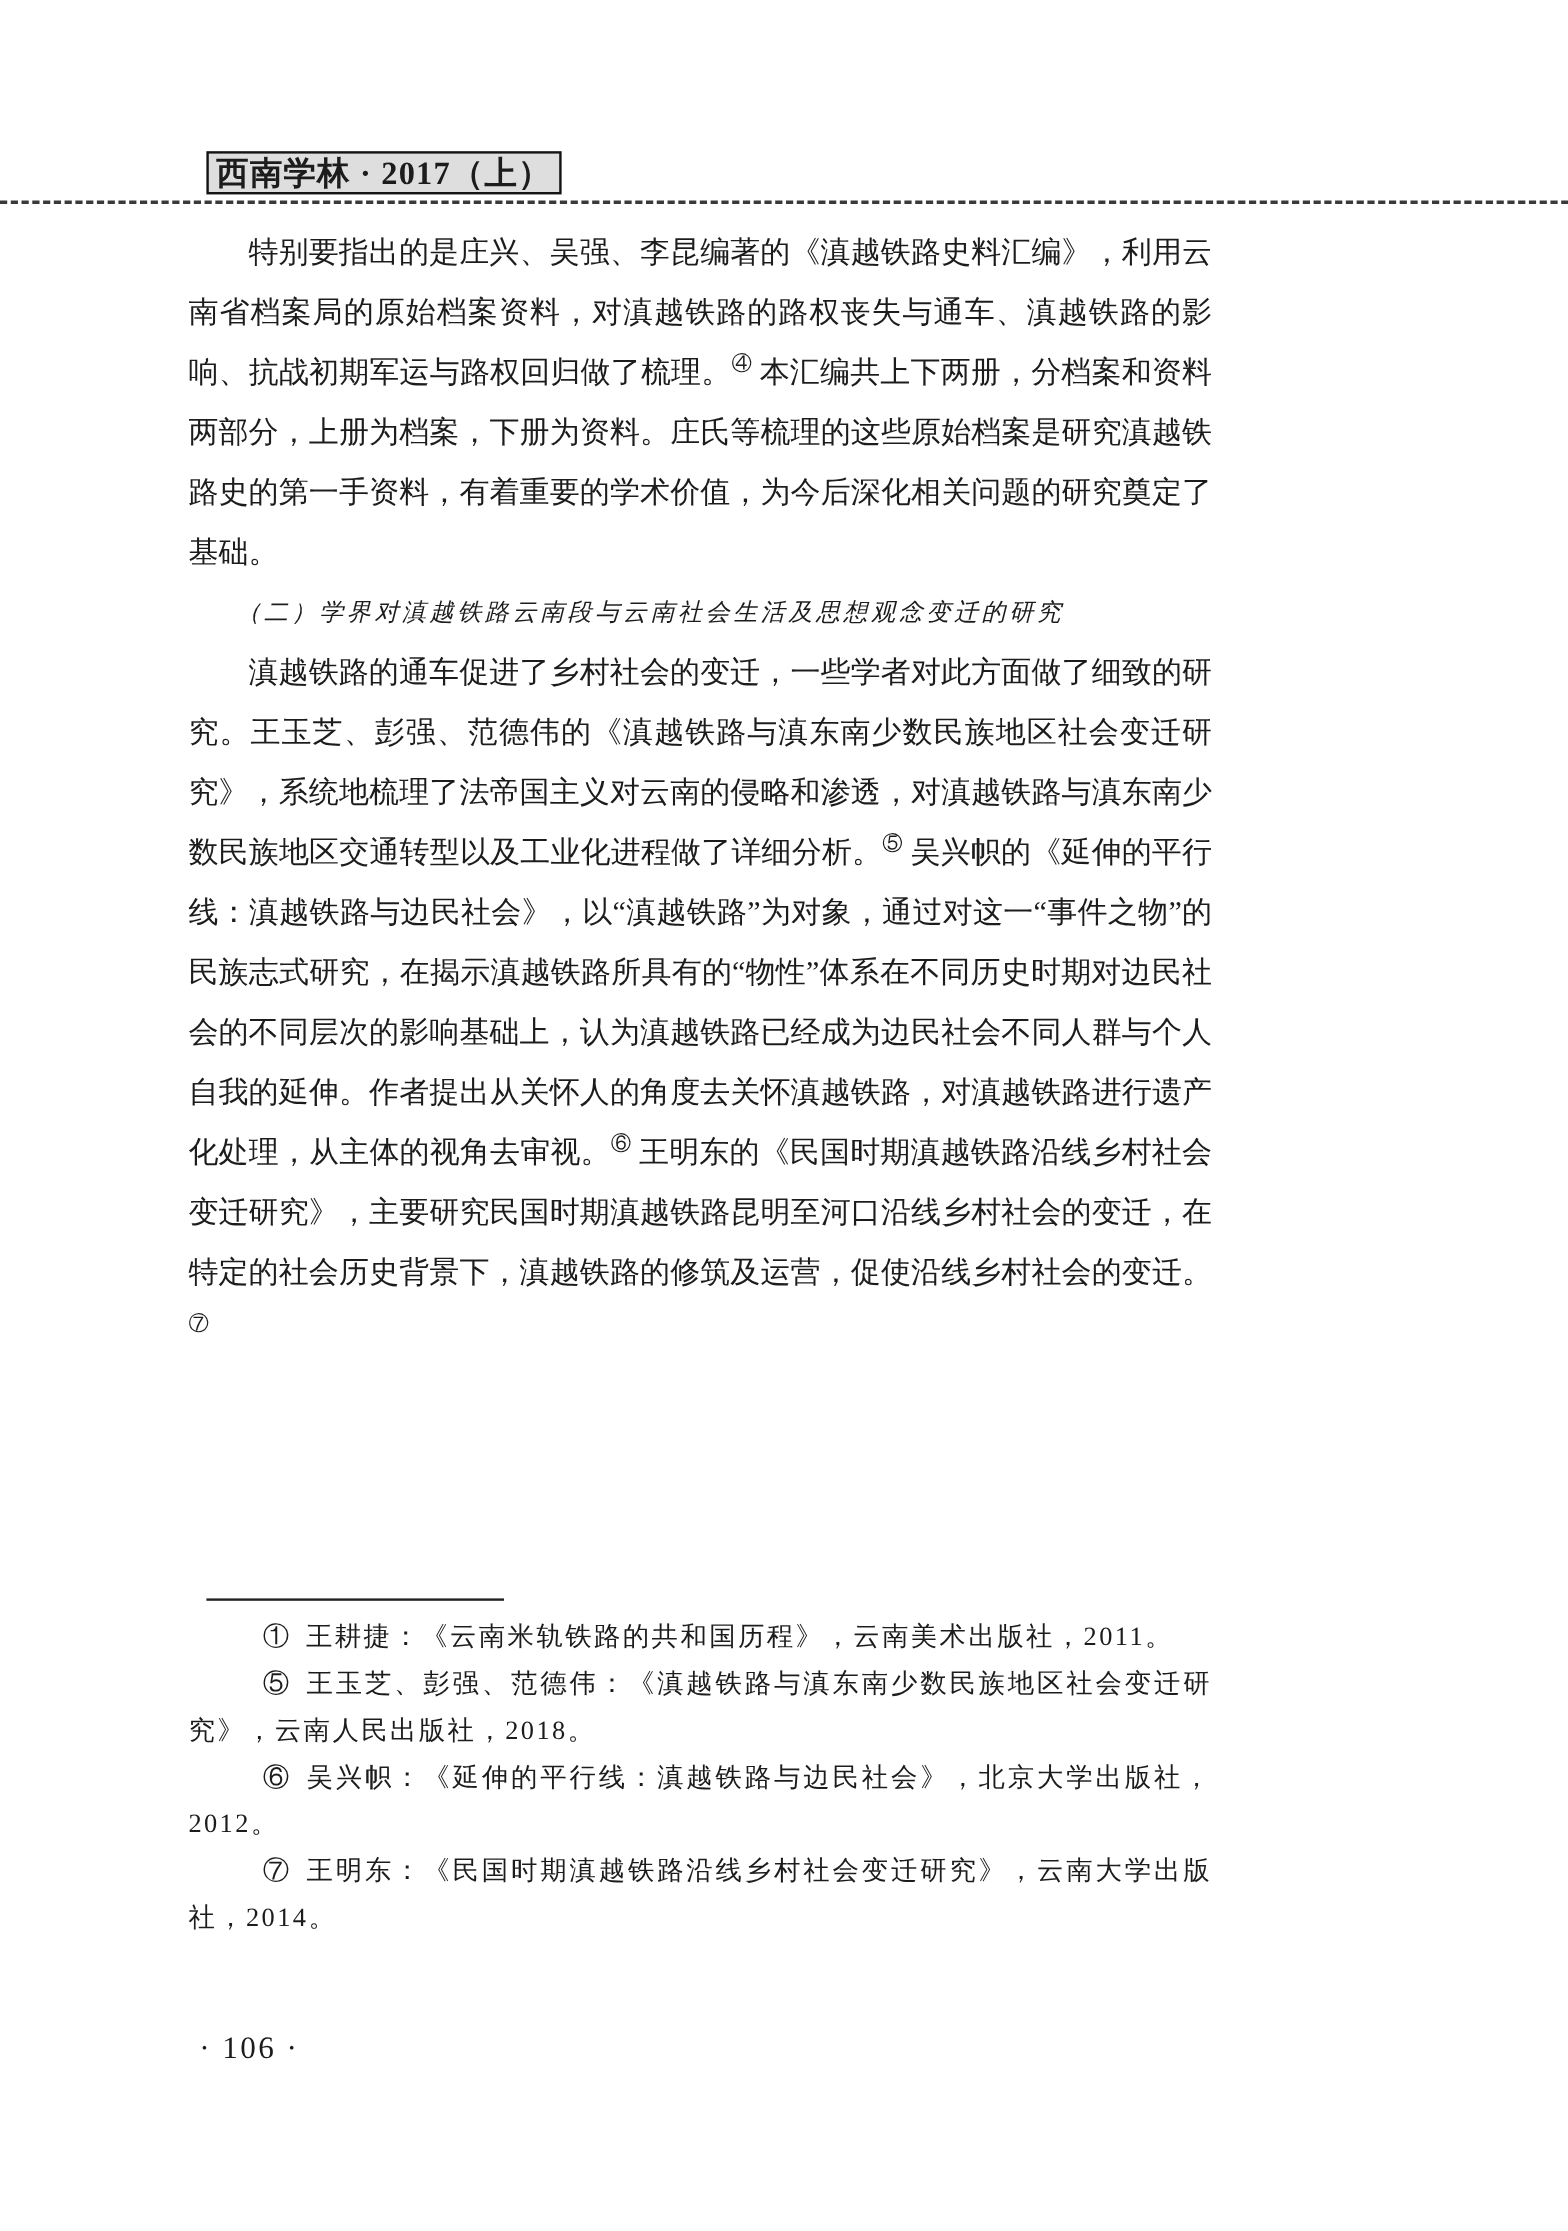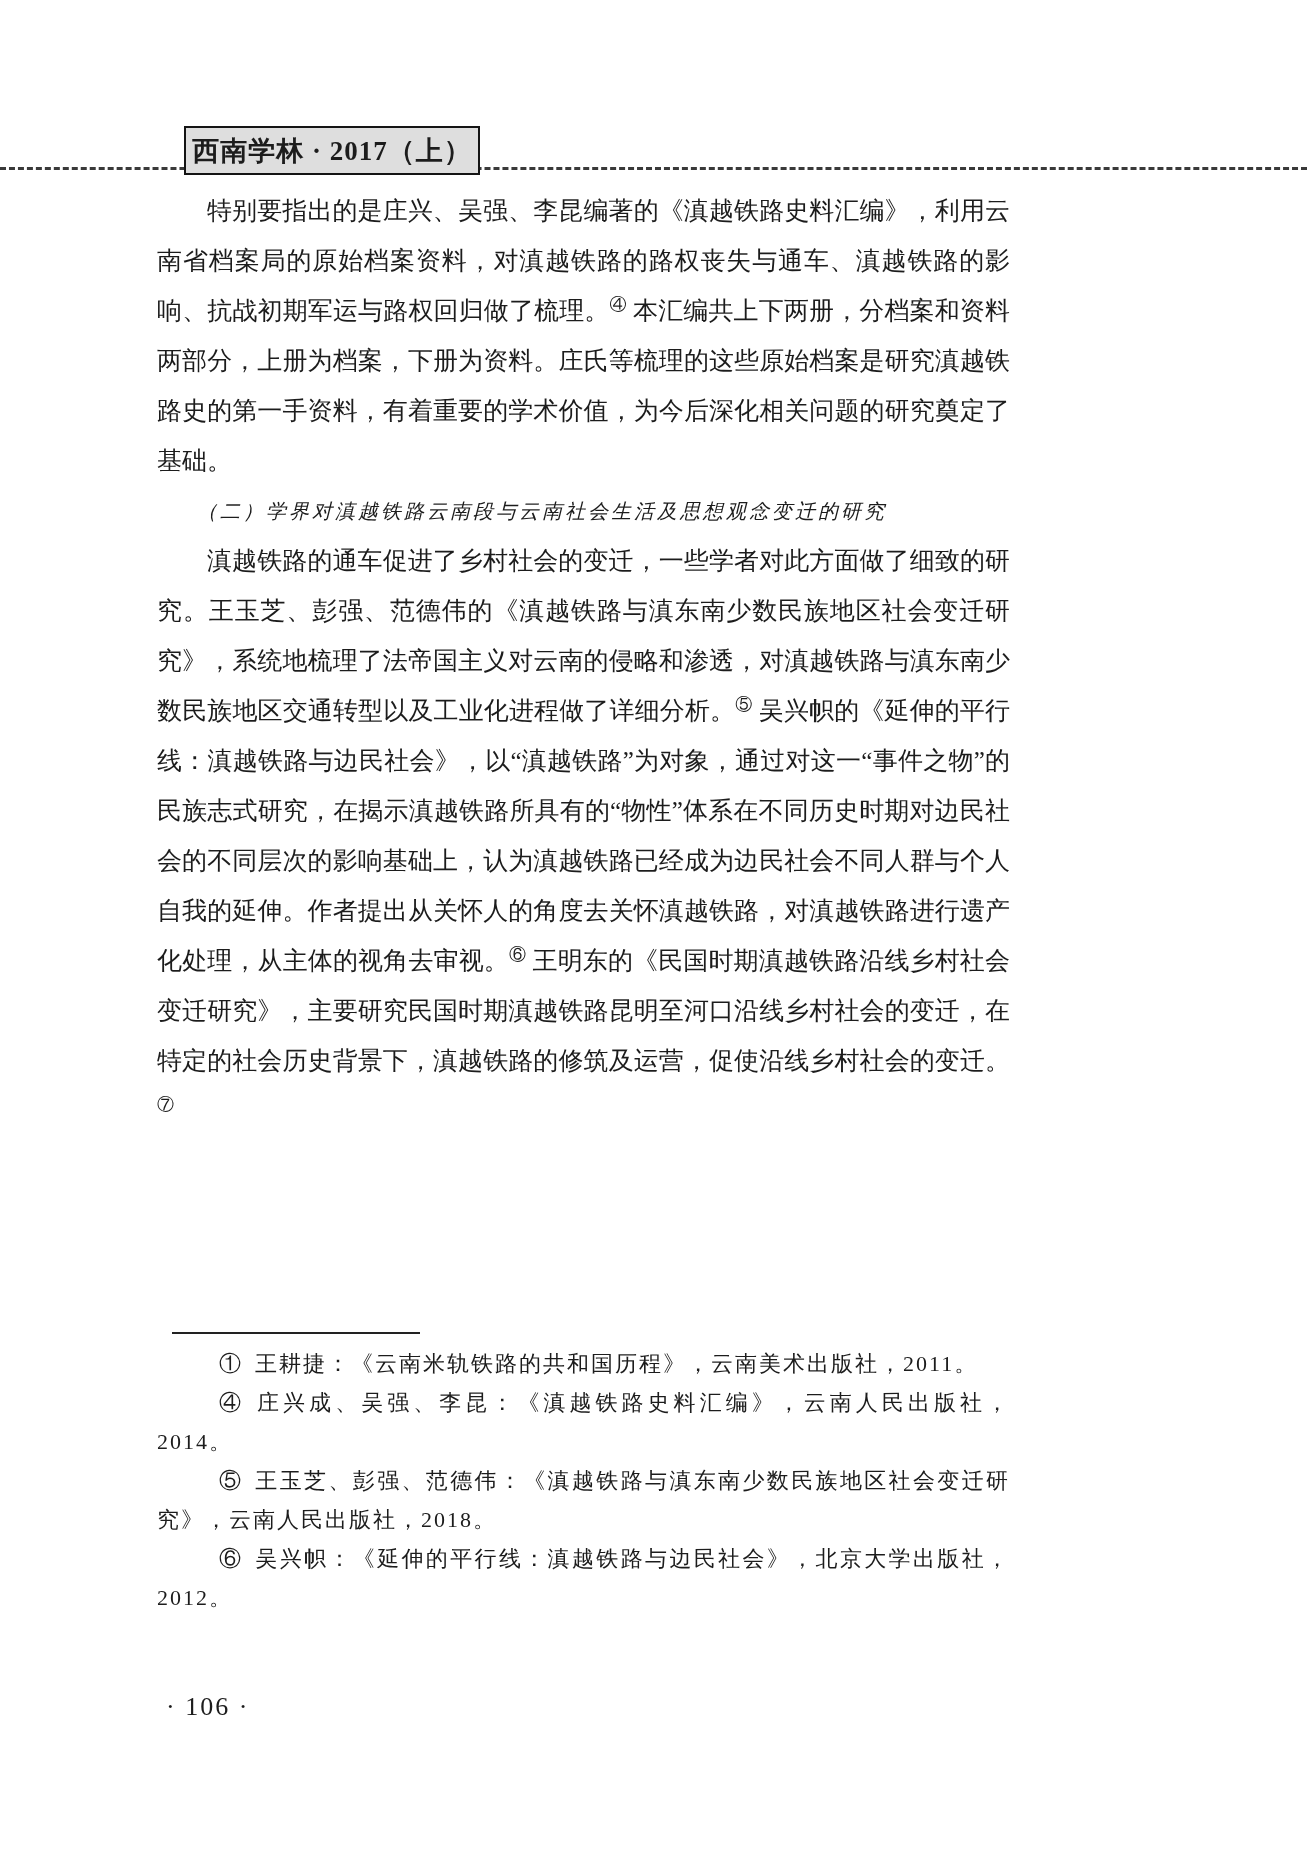--- a/index.html
+++ b/index.html
@@ -13,22 +13,22 @@
     overflow: hidden;
   }
   .dashed-rule {
     position: absolute;
     top: 167px; left: 0; right: 0;
     border-top: 3px dashed #3a3a3a;
     z-index: 1;
   }
   .header-box {
     position: absolute;
-    left: 184px; top: 126px;
-    width: 296px; height: 49px;
+    left: 172px; top: 126px;
+    width: 296px; height: 36px;
     background: #dedede;
     border: 2px solid #141414;
     box-sizing: border-box;
     display: flex; align-items: center; justify-content: center;
     z-index: 2;
   }
   .header-box .title {
     font-size: 27px;
     font-weight: bold;
     letter-spacing: 1px;
@@ -97,20 +97,20 @@
   <div class="content">
     <p class="body-p">特别要指出的是庄兴、吴强、李昆编著的《滇越铁路史料汇编》，利用云南省档案局的原始档案资料，对滇越铁路的路权丧失与通车、滇越铁路的影响、抗战初期军运与路权回归做了梳理。<sup>④</sup> 本汇编共上下两册，分档案和资料两部分，上册为档案，下册为资料。庄氏等梳理的这些原始档案是研究滇越铁路史的第一手资料，有着重要的学术价值，为今后深化相关问题的研究奠定了基础。</p>
     <h3 class="section-heading">（二）学界对滇越铁路云南段与云南社会生活及思想观念变迁的研究</h3>
     <p class="body-p">滇越铁路的通车促进了乡村社会的变迁，一些学者对此方面做了细致的研究。王玉芝、彭强、范德伟的《滇越铁路与滇东南少数民族地区社会变迁研究》，系统地梳理了法帝国主义对云南的侵略和渗透，对滇越铁路与滇东南少数民族地区交通转型以及工业化进程做了详细分析。<sup>⑤</sup> 吴兴帜的《延伸的平行线：滇越铁路与边民社会》，以“滇越铁路”为对象，通过对这一“事件之物”的民族志式研究，在揭示滇越铁路所具有的“物性”体系在不同历史时期对边民社会的不同层次的影响基础上，认为滇越铁路已经成为边民社会不同人群与个人自我的延伸。作者提出从关怀人的角度去关怀滇越铁路，对滇越铁路进行遗产化处理，从主体的视角去审视。<sup>⑥</sup> 王明东的《民国时期滇越铁路沿线乡村社会变迁研究》，主要研究民国时期滇越铁路昆明至河口沿线乡村社会的变迁，在特定的社会历史背景下，滇越铁路的修筑及运营，促使沿线乡村社会的变迁。<sup>⑦</sup></p>
   </div>
 
   <div class="footnote-rule"></div>
 
   <div class="footnotes">
     <p class="footnote"><span class="fn-marker">①</span><span class="fn-text">王耕捷：《云南米轨铁路的共和国历程》，云南美术出版社，2011。</span></p>
-    <p class="footnote"><span class="fn-marker">④</span><span class="fn-text">庄兴成、吴强、李昆：《滇越铁路史料汇编》，云南人民出版社，2014。</span></p>
     <p class="footnote"><span class="fn-marker">⑤</span><span class="fn-text">王玉芝、彭强、范德伟：《滇越铁路与滇东南少数民族地区社会变迁研究》，云南人民出版社，2018。</span></p>
     <p class="footnote"><span class="fn-marker">⑥</span><span class="fn-text">吴兴帜：《延伸的平行线：滇越铁路与边民社会》，北京大学出版社，2012。</span></p>
+    <p class="footnote"><span class="fn-marker">⑦</span><span class="fn-text">王明东：《民国时期滇越铁路沿线乡村社会变迁研究》，云南大学出版社，2014。</span></p>
   </div>
 
   <div class="page-number">· 106 ·</div>
 
 </div>
 
 </body></html>

